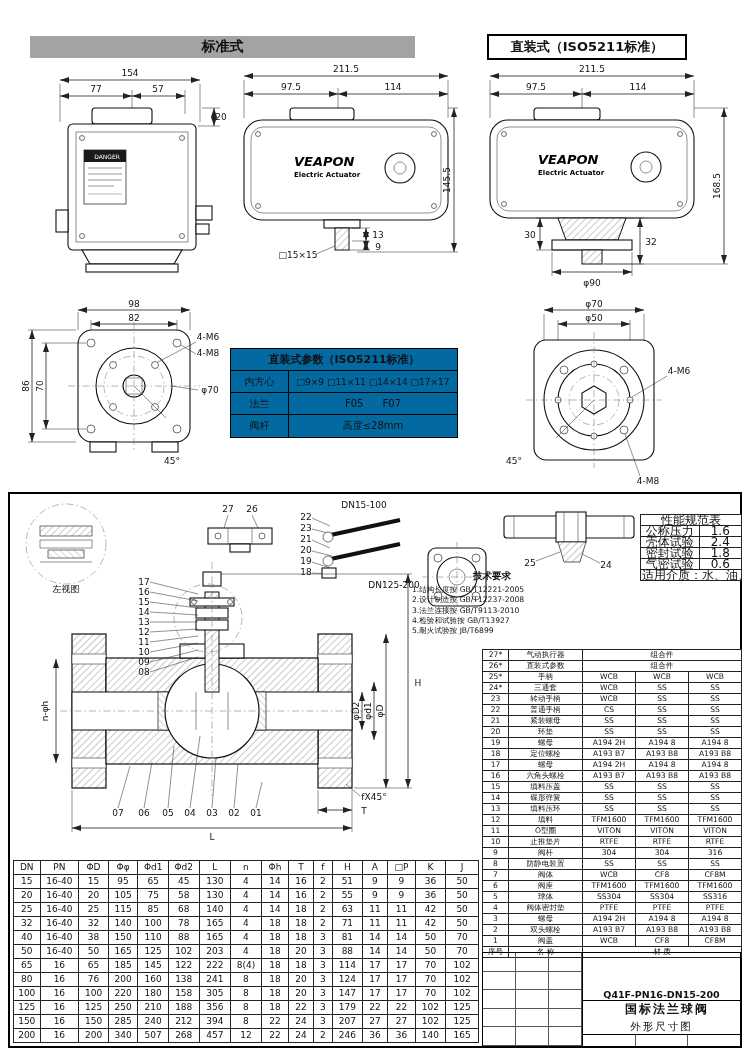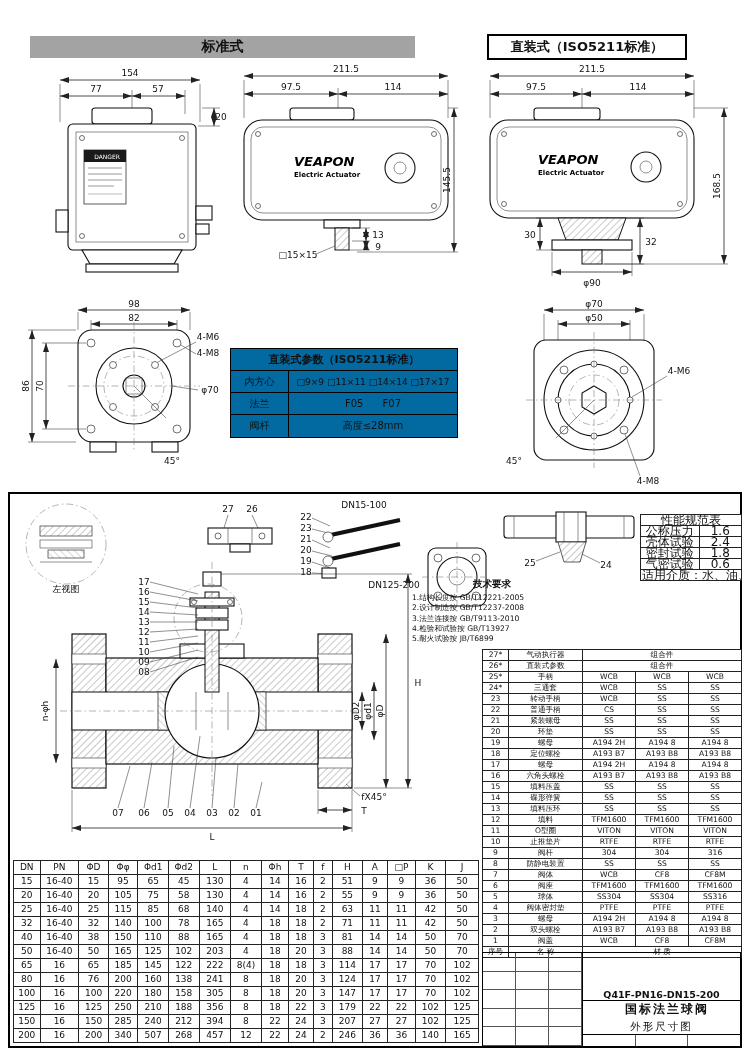--- a/index.html
+++ b/index.html
@@ -30,21 +30,21 @@
   table{border-collapse:collapse;background:#fff;}
   td{border:1px solid #222;text-align:center;padding:0 1px;overflow:hidden;white-space:nowrap;}
   .spec{left:630px;top:20px;width:102px;font-size:12px;table-layout:fixed;}
   .spec td{height:10px;line-height:10px;}
   .mat{left:472px;top:155px;width:259px;font-size:7.6px;table-layout:fixed;}
   .mat td{height:10.6px;line-height:10px;}
   .dimt{left:3px;top:366px;width:466px;font-size:9px;table-layout:fixed;}
   .dimt td{height:13.4px;line-height:13px;}
   
   .tech{left:402px;top:76px;width:160px;}
-  .tech-title{text-align:center;font-size:9.5px;font-weight:bold;margin-bottom:2px;margin-top:8px;}
+  .tech-title{text-align:center;font-size:9.5px;font-weight:bold;margin-bottom:2px;}
   .tech-item{font-size:7.6px;line-height:1.35;white-space:nowrap;}
   
   .tblock{left:472px;top:458px;width:259px;height:95px;border:1.5px solid #000;display:flex;}
   .tb-left{width:100px;border-right:1px solid #000;display:grid;grid-template-columns:repeat(3,1fr);grid-auto-rows:1fr;}
   .tb-left i{border-right:1px solid #555;border-bottom:1px solid #555;}
   .tb-right{flex:1;display:flex;flex-direction:column;}
   .tb-model{height:24px;border-bottom:1px solid #000;display:flex;align-items:center;justify-content:center;font-size:9.5px;font-weight:bold;margin-top:35px;}
   .tb-product{flex:1;border-bottom:1px solid #000;display:flex;flex-direction:column;align-items:center;justify-content:center;gap:2px;}
   .tb-product .l1{font-size:12px;font-weight:bold;letter-spacing:2px;padding-left:11px;}
   .tb-product .l2{font-size:10.5px;letter-spacing:2px;}

